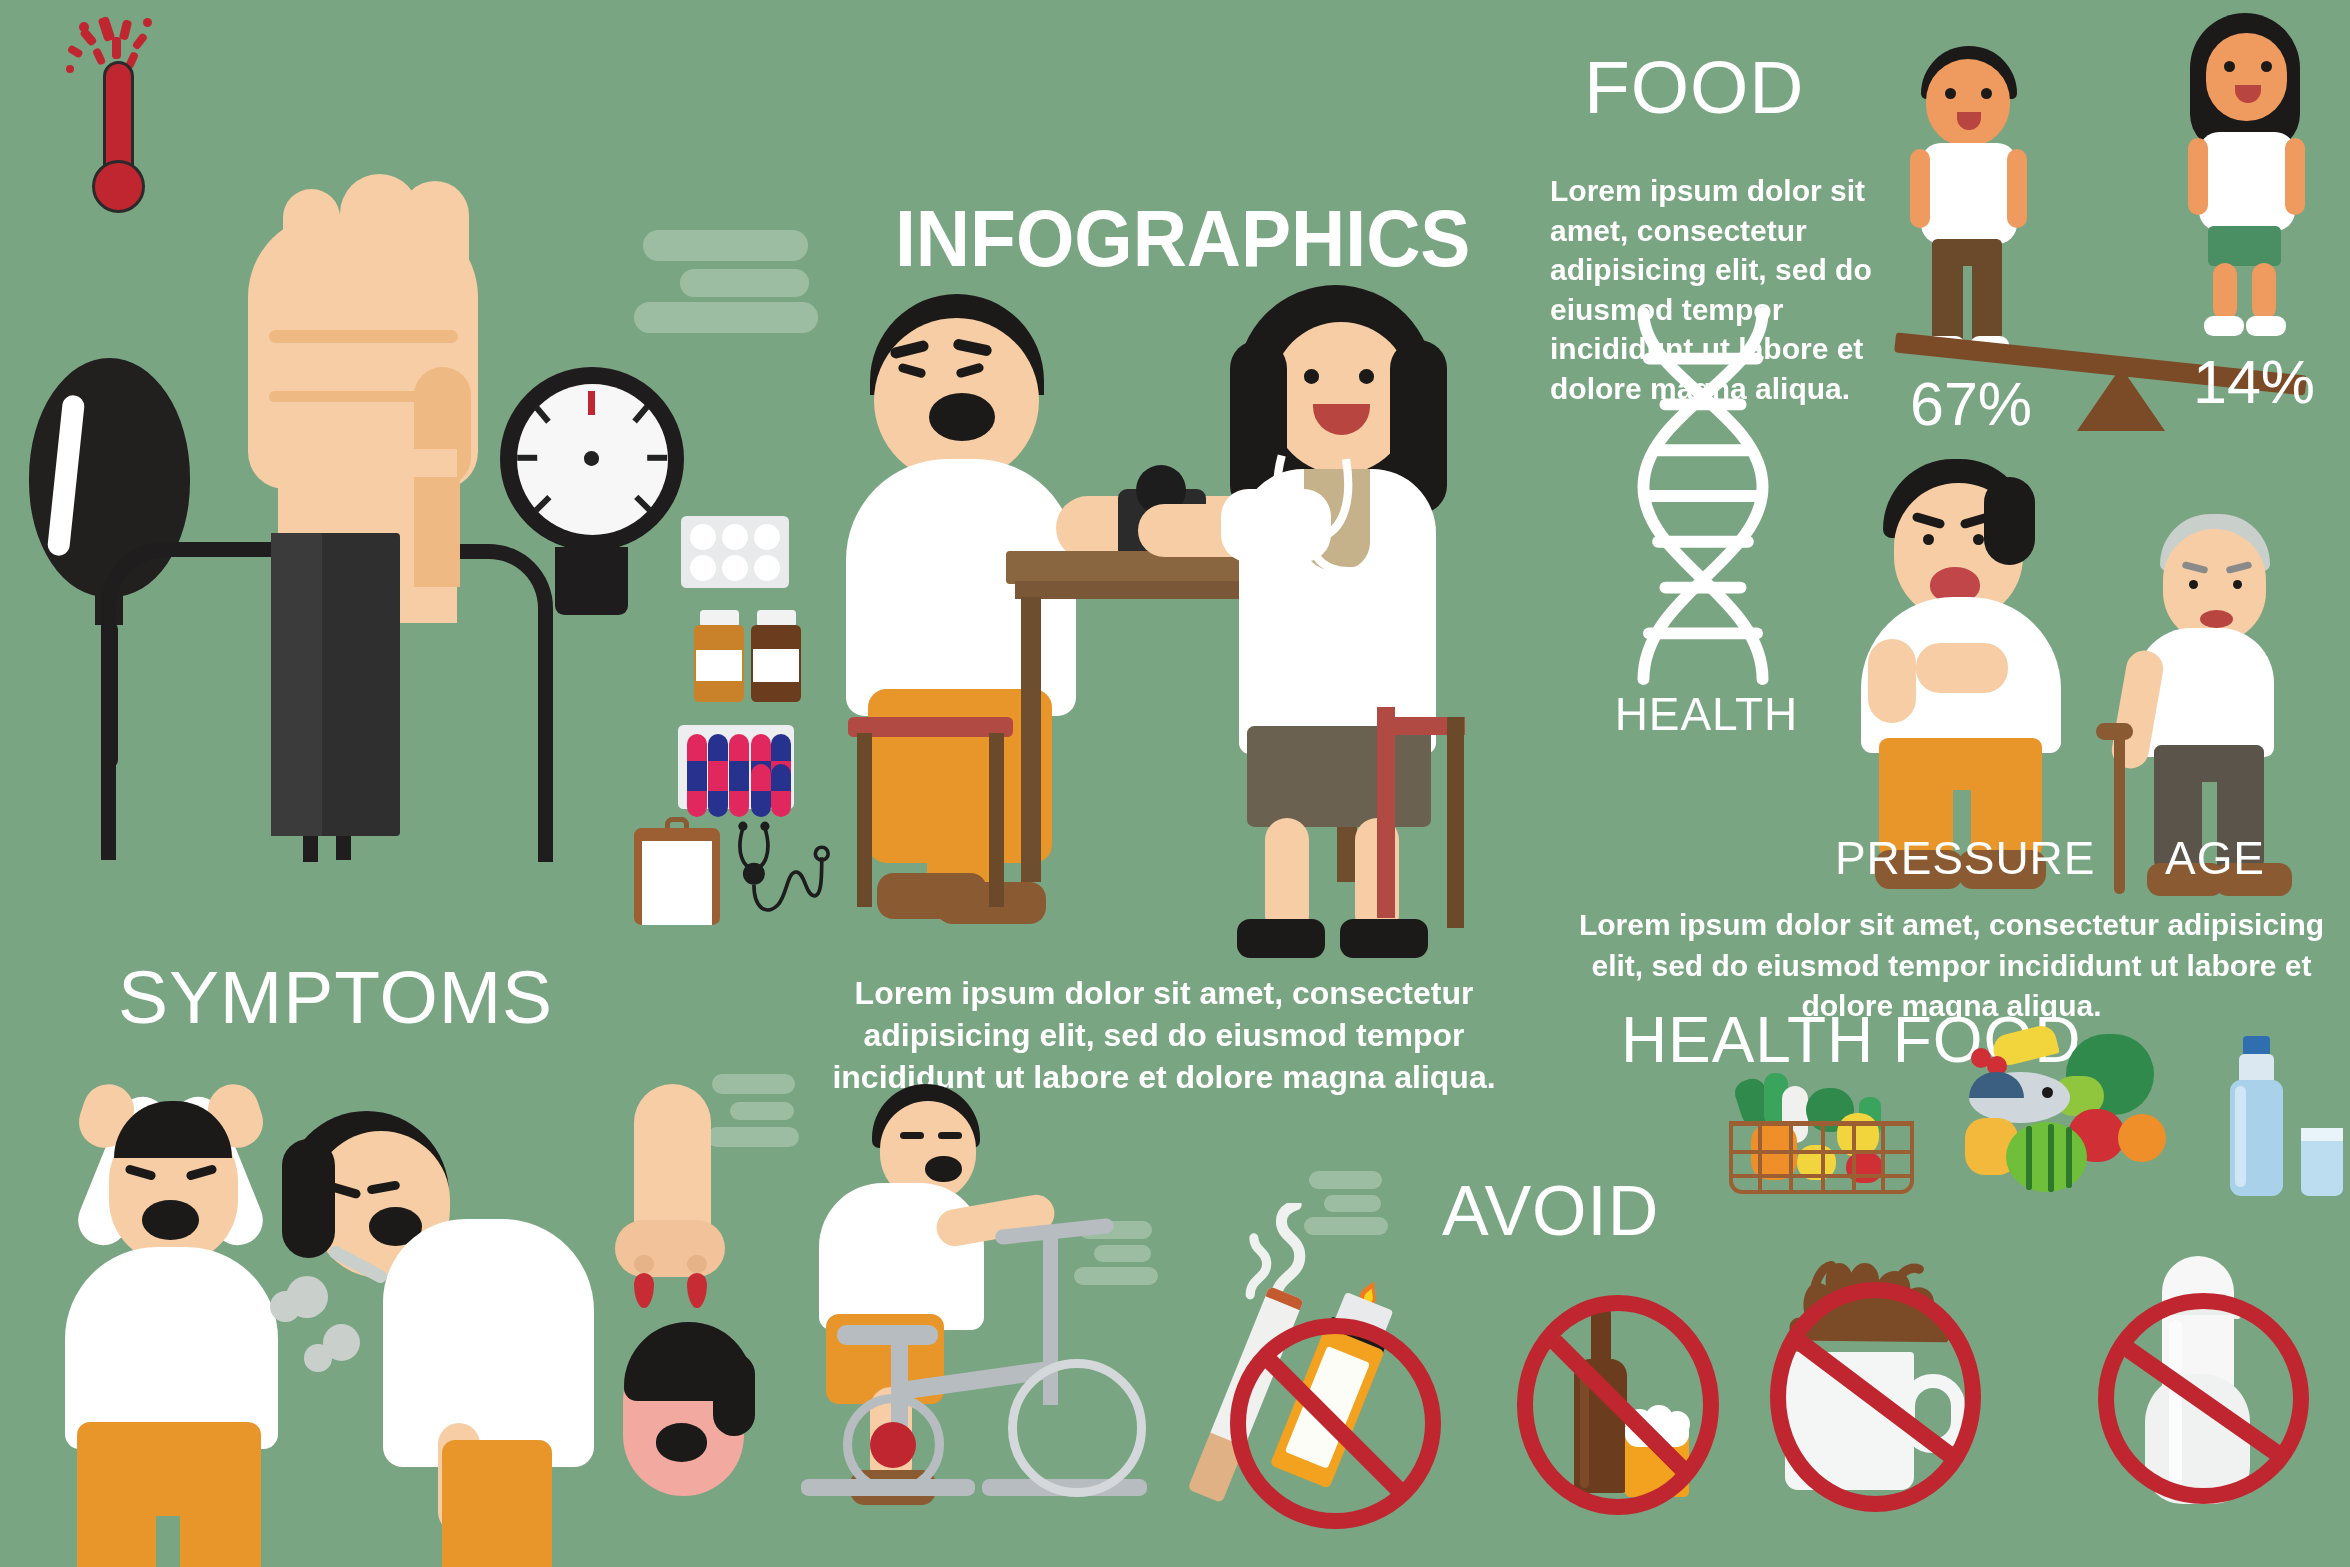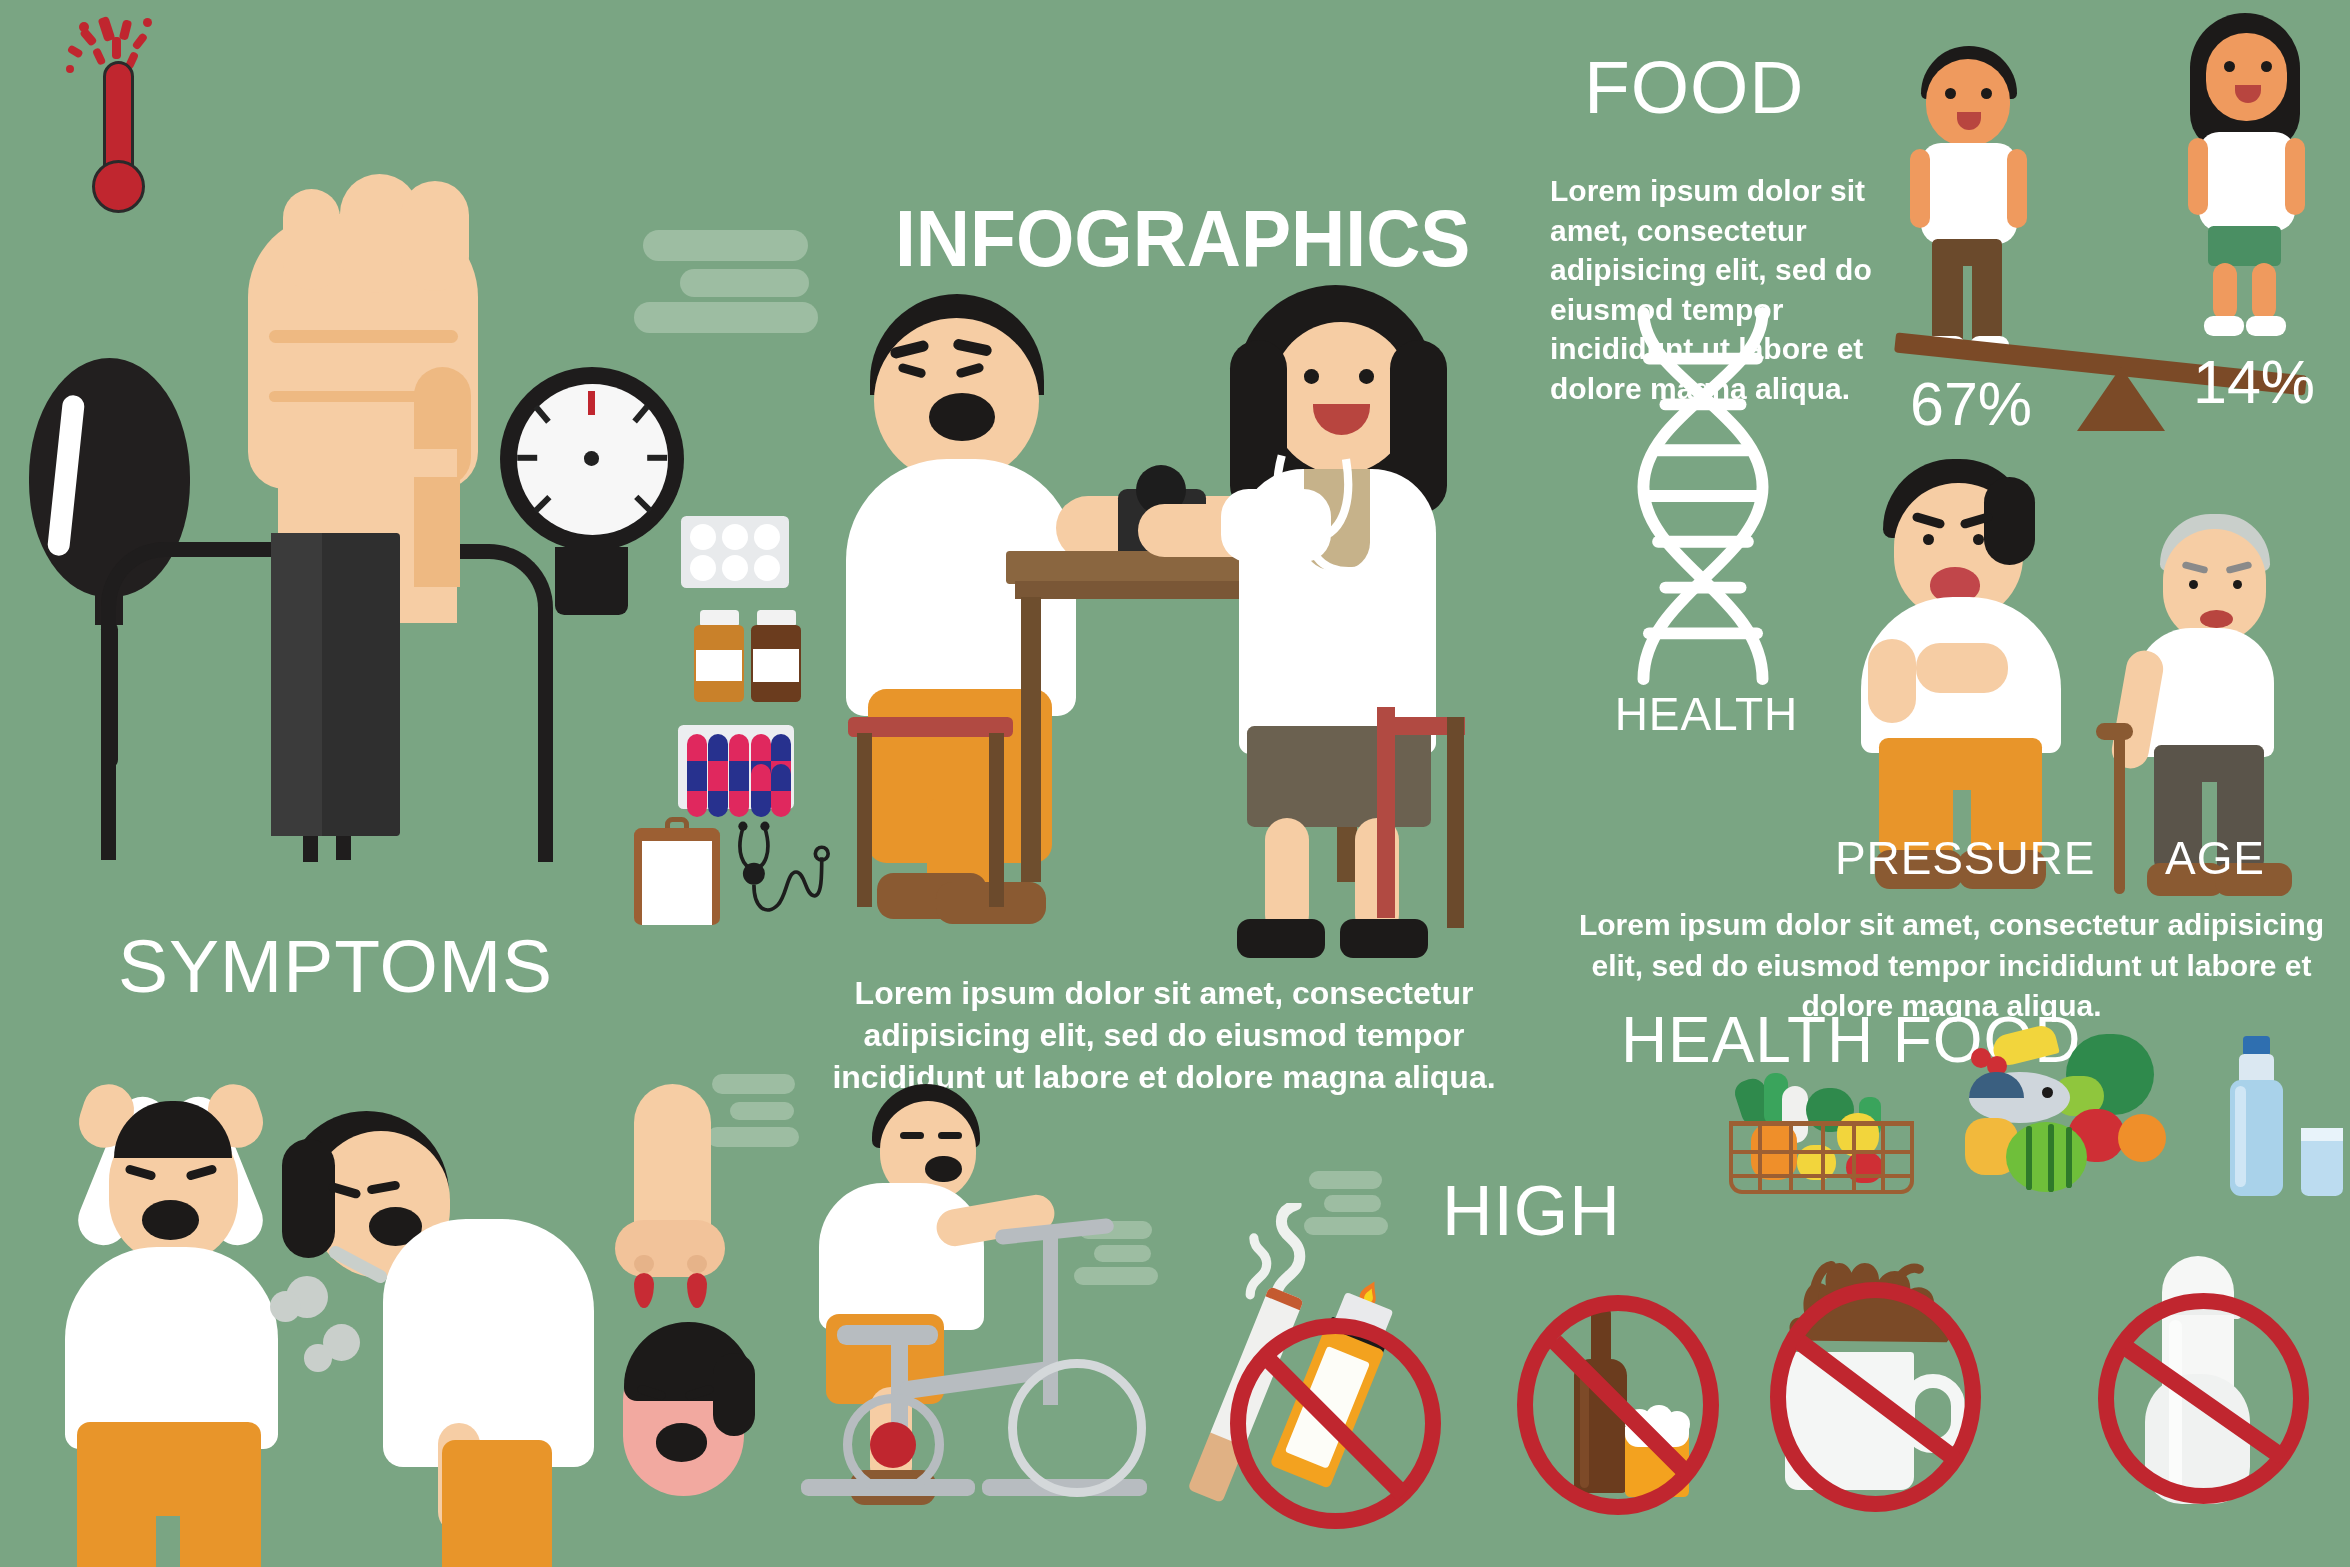--- a/index.html
+++ b/index.html
@@ -313,21 +313,21 @@
     <div class="abs" style="left:411px;top:634px;width:88px;height:39px;background:#1c1a19;border-radius:13px;"></div>
     <div class="abs" style="left:514px;top:634px;width:88px;height:39px;background:#1c1a19;border-radius:13px;"></div>
 
     <div class="abs" style="left:551px;top:422px;width:18.4px;height:211px;background:#b14a42;"></div>
     <div class="abs" style="left:551px;top:432px;width:88px;height:18.4px;background:#b14a42;"></div>
     <div class="abs" style="left:621px;top:432px;width:16.5px;height:211px;background:#6b4a2c;"></div>
   </div>
 
   <div class="abs body-text" style="left:815px;top:972px;width:698px;font-size:32px;text-align:center;">Lorem ipsum dolor sit amet, consectetur adipisicing elit, sed do eiusmod tempor incididunt ut labore et dolore magna aliqua.</div>
 
-  <div class="abs section-head" style="left:118px;top:923px;">SYMPTOMS</div>
+  <div class="abs section-head" style="left:118px;top:954px;">SYMPTOMS</div>
 
   <div class="abs" style="left:37px;top:1084px;width:275px;height:404px;">
     <div class="abs shirt" style="left:61px;top:9.2px;width:50px;height:156px;border-radius:25px;transform:rotate(22deg);"></div>
     <div class="abs shirt" style="left:156px;top:9.2px;width:50px;height:156px;border-radius:25px;transform:rotate(-22deg);"></div>
     <div class="abs skin" style="left:44px;top:0px;width:51px;height:64px;border-radius:26px;transform:rotate(18deg);"></div>
     <div class="abs skin" style="left:173px;top:0px;width:51px;height:64px;border-radius:26px;transform:rotate(-18deg);"></div>
     <div class="abs skin" style="left:72px;top:33px;width:129px;height:147px;border-radius:64px;"></div>
     <div class="abs" style="left:88px;top:27.5px;width:96px;height:44px;background:#e0645e;border-radius:48px/22px;opacity:.75;"></div>
     <div class="abs hair" style="left:77px;top:16.5px;width:118px;height:57px;border-radius:59px 59px 0 0;"></div>
     <div class="abs" style="left:88px;top:84px;width:31px;height:9.2px;background:#1c1a19;border-radius:4.6px;transform:rotate(16deg);"></div>
@@ -539,21 +539,21 @@
 
   <div class="abs" style="left:2215px;top:1036px;width:129px;height:161px;">
     <div class="abs" style="left:27.5px;top:0;width:27.5px;height:20px;background:#2f6fb0;border-radius:3.7px;"></div>
     <div class="abs" style="left:24px;top:18.4px;width:35px;height:31px;background:#dbe8f2;border-radius:5.5px;"></div>
     <div class="abs" style="left:14.7px;top:44px;width:53px;height:116px;background:#a9d2ea;border-radius:11px;"></div>
     <div class="abs" style="left:20px;top:50px;width:11px;height:101px;background:#cfe6f5;border-radius:5.5px;"></div>
     <div class="abs" style="left:86px;top:92px;width:42px;height:68px;background:#bcdcf0;border-radius:3.7px 3.7px 7.3px 7.3px;"></div>
     <div class="abs" style="left:86px;top:92px;width:42px;height:13px;background:#e8f3fa;"></div>
   </div>
 
-  <div class="abs section-head" style="left:1442px;top:1171px;font-size:70px;">HIGH</div>
+  <div class="abs section-head" style="left:1442px;top:1171px;font-size:70px;">AVOID</div>
 
   <div class="abs" style="left:1221px;top:1267px;width:248px;height:248px;">
     <div class="abs" style="left:9.2px;top:-64px;width:83px;height:88px;">
       <svg width="101" height="101" viewBox="0 0 110 110">
         <path d="M50 105 C50 80 76 80 76 58 C76 38 56 38 56 20 C56 8 66 4 72 2" fill="none" stroke="#eef1ee" stroke-width="12" stroke-linecap="round"></path>
         <path d="M22 100 C22 82 40 82 40 66 C40 52 26 52 26 38" fill="none" stroke="#eef1ee" stroke-width="10" stroke-linecap="round"></path>
       </svg>
     </div>
 
     <div class="abs" style="left:5.5px;top:18.4px;width:37px;height:220px;transform:rotate(22deg);transform-origin:center;">

